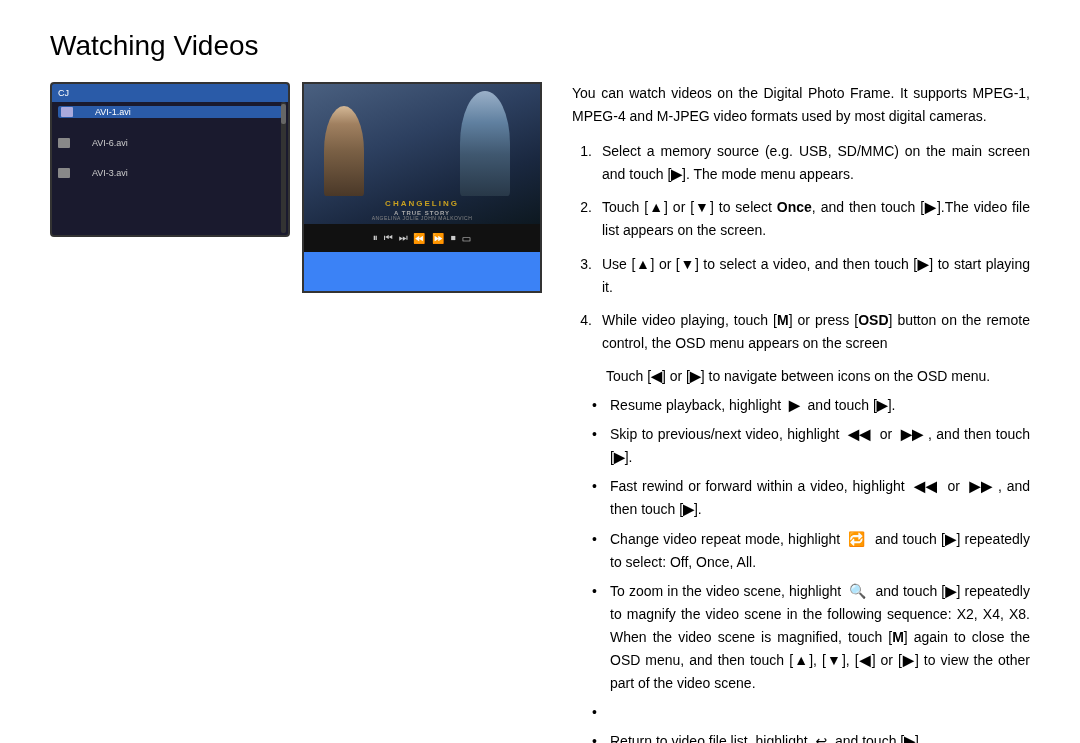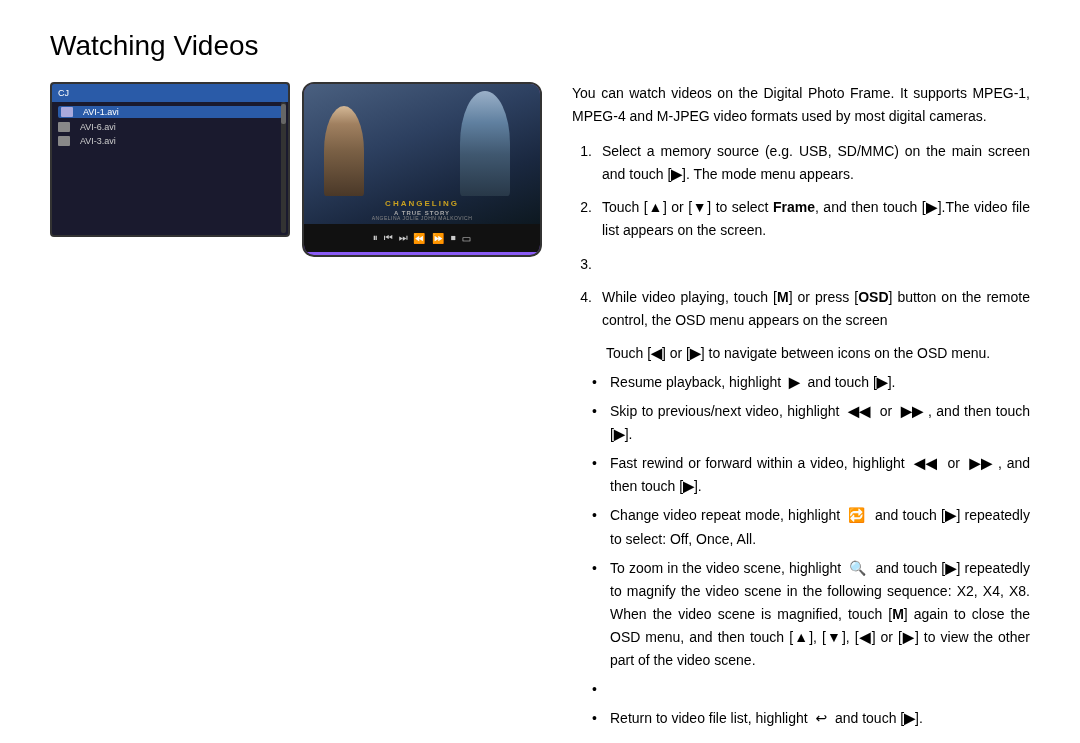--- a/index.html
+++ b/index.html
@@ -51,22 +51,22 @@
     .screen-top-bar span {
       color: #fff;
       font-size: 9px;
     }
     .file-list {
       padding: 4px 6px;
     }
     .file-item {
       display: flex;
       align-items: center;
-      gap: 10px;
-      margin-bottom: 4px;
+      gap: 22px;
+      margin-bottom: 20px;
     }
     .file-item.selected {
       background: #2a5ba8;
       color: #fff;
       padding: 1px 3px;
       border-radius: 2px;
     }
     .file-icon {
       width: 12px;
       height: 10px;
@@ -96,24 +96,24 @@
     .scroll-thumb {
       width: 5px;
       height: 20px;
       background: #666;
       border-radius: 2px;
       position: absolute;
       top: 2px;
     }
     .movie-image {
       width: 240px;
-      height: 175px;
-      background: #8b5cf6;
+      height: 211px;
+      background: #3b82f6;
       border: 2px solid #333;
-      border-radius: 12px;
+      border-radius: 0;
       position: relative;
       overflow: hidden;
     }
     .movie-scene {
       width: 100%;
       height: 140px;
       background: linear-gradient(to bottom, #4a5568 0%, #2d3748 30%, #1a202c 100%);
       position: relative;
       display: flex;
       align-items: flex-end;
@@ -279,24 +279,25 @@
     <div class="right-column">
       <p class="intro-text">You can watch videos on the Digital Photo Frame. It supports MPEG-1, MPEG-4 and M-JPEG video formats used by most digital cameras.</p>
 
       <ol class="numbered-list">
         <li>
           <span class="num">1.</span>
           <span>Select a memory source (e.g. USB, SD/MMC) on the main screen and touch [<b>▶</b>]. The mode menu appears.</span>
         </li>
         <li>
           <span class="num">2.</span>
-          <span>Touch [<b>▲</b>] or [<b>▼</b>] to select <b>Frame</b>, and then touch [<b>▶</b>].The video file list appears on the screen.</span>
+          <span>Touch [<b>▲</b>] or [<b>▼</b>] to select <b>Once</b>, and then touch [<b>▶</b>].The video file list appears on the screen.</span>
         </li>
         <li>
           <span class="num">3.</span>
+          <span>Use [<b>▲</b>] or [<b>▼</b>] to select a video, and then touch [<b>▶</b>] to start playing it.</span>
         </li>
         <li>
           <span class="num">4.</span>
           <span>While video playing, touch [<b>M</b>] or press [<b>OSD</b>] button on the remote control, the OSD menu appears on the screen</span>
         </li>
       </ol>
 
       <p class="osd-nav-text" style="margin-left: 34px;">
         Touch [<b>◀</b>] or [<b>▶</b>] to navigate between icons on the OSD menu.
       </p>

